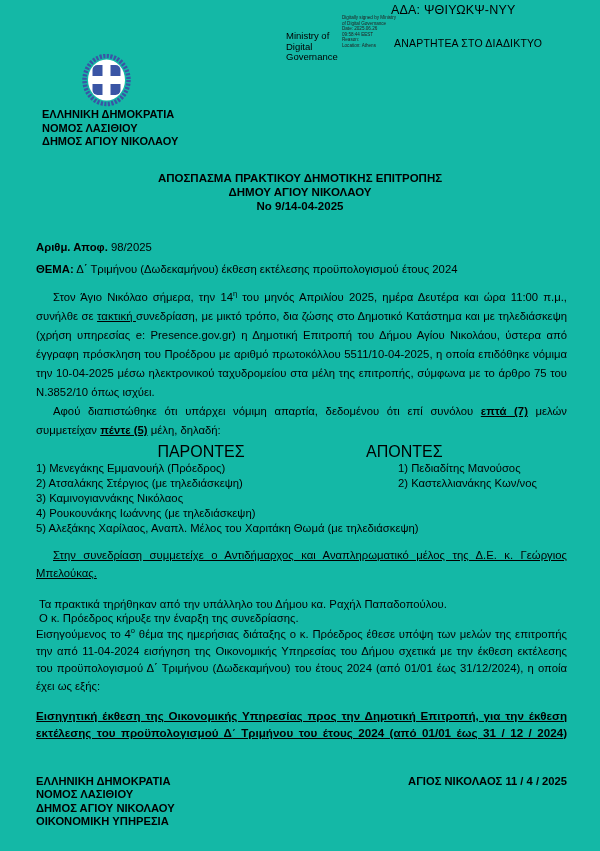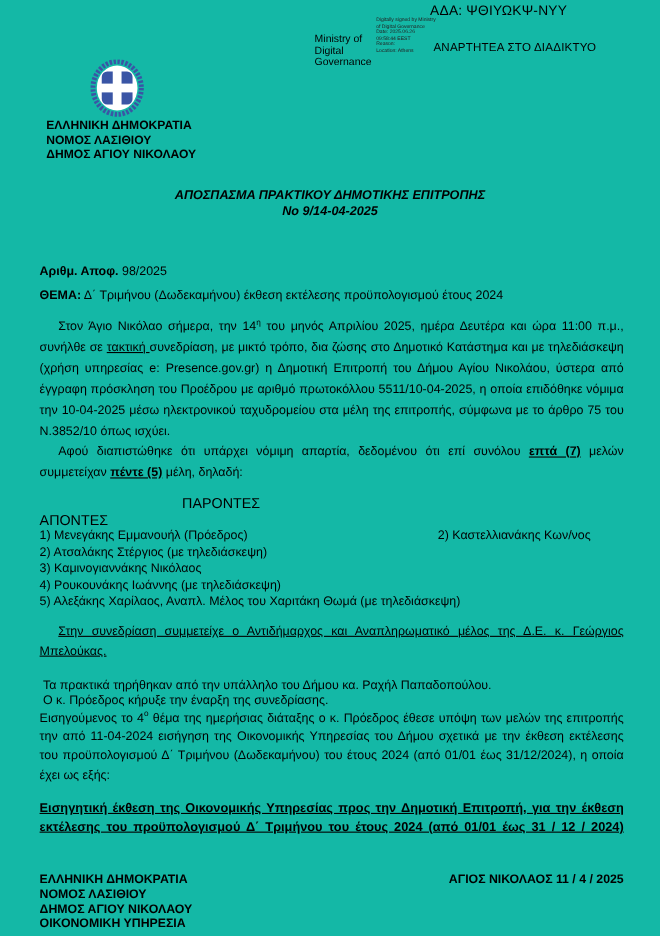--- a/index.html
+++ b/index.html
@@ -33,37 +33,37 @@
   
   .emblem { position: absolute; top: 54px; left: 82px; width: 49px; height: 53px; }
   .header-lines {
     position: absolute; top: 108px; left: 42px;
     font-weight: bold; font-size: 11px; line-height: 13.5px;
   }
   
   .doc-title {
     position: absolute; top: 171px; left: 0; width: 100%;
     text-align: center; font-weight: bold;
-    font-size: 11.5px; line-height: 14px; font-style: italic;
+    font-size: 11.5px; line-height: 14px;
   }
   
   .doc-body {
     position: absolute; top: 241px; left: 36px; width: 531px;
     font-size: 11.3px;
   }
   .decision-line .lbl { font-weight: bold; }
   .subject-line { margin-top: 10px; }
   .subject-line .lbl { font-weight: bold; }
   .para { text-align: justify; }
   .p1 { margin-top: 13px; text-indent: 17px; line-height: 19px; }
   .p1 .u { text-decoration: underline; }
   .p2 { margin-top: 0px; text-indent: 17px; line-height: 19px; }
   .b { font-weight: bold; text-decoration: underline; }
   sup { font-size: 7.5px; line-height: 0; }
-  .attendance-headers { display: flex; margin-top: 10px; font-size: 13px; flex-direction: column; }
+  .attendance-headers { display: flex; margin-top: 3px; font-size: 16px; }
   .att-h-present { width: 330px; text-align: center; }
   .att-h-absent  { flex: 1; }
   .attendance-cols { display: flex; }
   .present-col { width: 362px; line-height: 15px; white-space: nowrap; }
   .absent-col  { flex: 1; line-height: 15px; white-space: nowrap; }
   .p3 { margin-top: 11px; text-indent: 17px; line-height: 17.5px; text-decoration: underline; }
   .p4 { margin-top: 16px; padding-left: 3px; line-height: 13.5px; }
   .p5 { padding-left: 3px; line-height: 13.5px; }
   .p6 { margin-top: 1px; line-height: 17.2px; }
   .report-heading {
@@ -111,20 +111,21 @@
   </div>
 
   <div class="header-lines">
     <div>ΕΛΛΗΝΙΚΗ ΔΗΜΟΚΡΑΤΙΑ</div>
     <div>ΝΟΜΟΣ ΛΑΣΙΘΙΟΥ</div>
     <div>ΔΗΜΟΣ ΑΓΙΟΥ ΝΙΚΟΛΑΟΥ</div>
   </div>
 
   <div class="doc-title">
     <div>ΑΠΟΣΠΑΣΜΑ ΠΡΑΚΤΙΚΟΥ ΔΗΜΟΤΙΚΗΣ ΕΠΙΤΡΟΠΗΣ</div>
+    <div>ΔΗΜΟΥ ΑΓΙΟΥ ΝΙΚΟΛΑΟΥ</div>
     <div>Νο 9/14-04-2025</div>
   </div>
 
   <div class="doc-body">
 
     <div class="decision-line"><span class="lbl">Αριθμ. Αποφ.</span><span> 98/2025</span></div>
 
     <div class="subject-line"><span class="lbl">ΘΕΜΑ:</span><span> Δ΄ Τριμήνου (Δωδεκαμήνου) έκθεση  εκτέλεσης προϋπολογισμού έτους 2024</span></div>
 
     <div class="para p1"><span>Στον Άγιο Νικόλαο σήμερα, την  14</span><sup>η</sup><span> του μηνός Απριλίου 2025, ημέρα Δευτέρα και ώρα 11:00 π.μ., συνήλθε σε </span><span class="u">τακτική </span><span>συνεδρίαση, με μικτό τρόπο, δια ζώσης στο Δημοτικό Κατάστημα και με τηλεδιάσκεψη (χρήση υπηρεσίας e: Presence.gov.gr) η Δημοτική Επιτροπή του Δήμου Αγίου Νικολάου, ύστερα από έγγραφη πρόσκληση του Προέδρου με αριθμό πρωτοκόλλου 5511/10-04-2025, η οποία επιδόθηκε νόμιμα την 10-04-2025 μέσω ηλεκτρονικού ταχυδρομείου στα μέλη της επιτροπής, σύμφωνα με το άρθρο 75 του Ν.3852/10 όπως ισχύει.</span></div>
@@ -138,20 +139,21 @@
 
     <div class="attendance-cols">
       <div class="present-col">
         <div>1)  Μενεγάκης Εμμανουήλ  (Πρόεδρος)</div>
         <div>2)  Ατσαλάκης  Στέργιος   (με τηλεδιάσκεψη)</div>
         <div>3)  Καμινογιαννάκης Νικόλαος</div>
         <div>4)  Ρουκουνάκης Ιωάννης   (με τηλεδιάσκεψη)</div>
         <div>5) Αλεξάκης Χαρίλαος, Αναπλ. Μέλος του  Χαριτάκη Θωμά  (με τηλεδιάσκεψη)</div>
       </div>
       <div class="absent-col">
+        <div>1) Πεδιαδίτης Μανούσος</div>
         <div>2) Καστελλιανάκης Κων/νος</div>
       </div>
     </div>
 
     <div class="para p3">Στην συνεδρίαση συμμετείχε ο Αντιδήμαρχος και Αναπληρωματικό μέλος της Δ.Ε. κ. Γεώργιος Μπελούκας.</div>
 
     <div class="p4">Τα πρακτικά τηρήθηκαν από την υπάλληλο του Δήμου κα. Ραχήλ Παπαδοπούλου.</div>
     <div class="p5">Ο κ. Πρόεδρος κήρυξε την έναρξη της συνεδρίασης.</div>
 
     <div class="para p6"><span>Εισηγούμενος το 4</span><sup>ο</sup><span> θέμα της ημερήσιας διάταξης ο κ. Πρόεδρος έθεσε υπόψη των μελών της επιτροπής  την από 11-04-2024 εισήγηση της Οικονομικής Υπηρεσίας του Δήμου   σχετικά  με την έκθεση εκτέλεσης του προϋπολογισμού  Δ΄ Τριμήνου  (Δωδεκαμήνου) του έτους 2024 (από 01/01 έως 31/12/2024), η οποία έχει ως εξής:</span></div>

